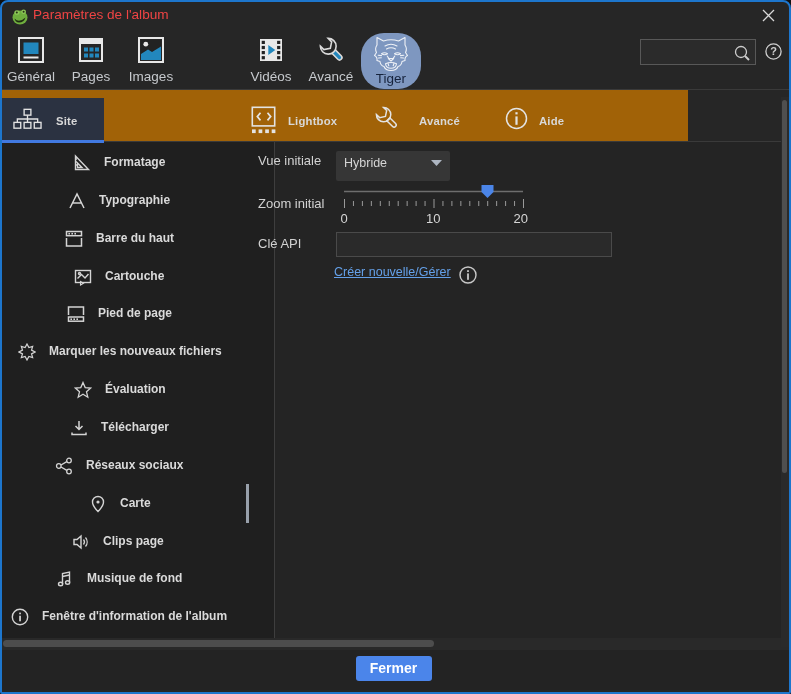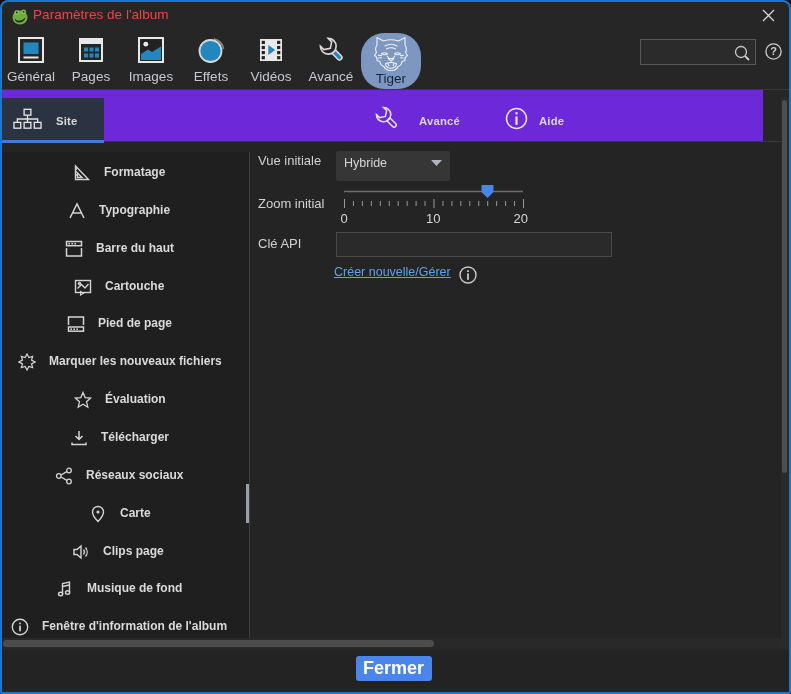--- a/index.html
+++ b/index.html
@@ -18,48 +18,48 @@
 #toolbar { position:absolute; left:-1px; top:29px; width:100%; height:60px; }
 .titem { position:absolute; top:0; width:60px; height:56px; text-align:center; }
 .titem .lbl { position:absolute; width:100%; top:38px; font-size:13.5px; color:#c6c9cd; }
 .titem svg { position:absolute; left:50%; margin-left:-13px; top:6px; }
 #tiger { background:#7e97c0; top:2px; height:56px;border-radius:23px; }
 #tiger .lbl { color:#16233c; }
 
 #searchbox { position:absolute; left:639px; top:8px; width:116px; height:26px; background:#2b2b2b; border:1px solid #585858; }
 
 #tooldiv { position:absolute; left:0; top:87px; width:100%; height:1px; background:#3a3a3a; }
-#navrow { position:absolute; left:0; top:88px; width:761px; height:51px; background:#6d28d9;padding-left:12px; }
+#navrow { position:absolute; left:0; top:88px; width:686px; height:51px; background:#a16207;padding-left:12px; }
 #navdiv { position:absolute; left:0; top:139px; width:779px; height:1px; background:#3a3a3a; z-index:6; }
 #vtrack { position:absolute; left:779px; top:95px; width:8px; height:550px; background:#2a2a2a; z-index:6; }
 #vsthumb { position:absolute; left:780px; top:98px; width:5px; height:373px; background:#4f4f4f; border-radius:3px; z-index:6; }
 .nav { position:absolute; top:0; height:51px; }
 .nav .nlbl { position:absolute; top:25px; font-size:11.3px; font-weight:bold; color:#d8d8d8; letter-spacing:0.2px; }
 #navsite { left:0px; top:8px; width:102px; background:#2b3241; height:42px; }
 #siteline { position:absolute; left:0px; top:138px; width:102px; height:3px; background:#4179e0; z-index:6; }
 
 #main { position:absolute; left:0; top:140px; width:100%; height:496px; background:#242424; }
-#sidebar { position:absolute; left:0; top:10px; width:248px; height:496px; background:#1f1f1f; border-right:1px solid #3e3e3e; }
+#sidebar { position:absolute; left:0; top:0; width:273px; height:496px; background:#1f1f1f; border-right:1px solid #3e3e3e; }
 .srow { position:absolute; height:20px; white-space:nowrap; }
 .srow svg { position:absolute; left:0; top:50%; margin-top:-9px; }
 .srow .stxt { position:absolute; left:31px; top:50%; margin-top:-8px; font-size:12px; font-weight:bold; color:#dadada; }
 #vthumb { position:absolute; left:244px; top:342px; width:3px; height:39px; background:#98a0ab; }
 
 #content { position:absolute; left:248px; top:0; width:541px; height:496px; }
 .clabel { position:absolute; left:8px; font-size:13px; color:#d2d2d2; }
 #dropdown { position:absolute; left:86px; top:9px; width:114px; height:30px; background:#363636; border-radius:2px; }
 #dropdown .dtxt { position:absolute; left:8px; top:5px; font-size:13px; color:#d6d6d6; }
 #apikey { position:absolute; left:86px; top:90px; width:276px; height:25px; background:#2a2a2a; border:1px solid #4a4a4a; }
 #link { position:absolute; left:84px; top:123px; font-size:12.5px; color:#64a0e8; text-decoration:underline; }
 .para { position:absolute; left:82px; width:440px; white-space:nowrap; font-size:13.5px; font-style:italic; color:#c2c2c2; line-height:20px; }
 
 #hscroll { position:absolute; left:0; top:636px; width:789px; height:12px; background:#292929; }
 #hthumb { position:absolute; left:1px; top:2px; width:431px; height:7px; background:#4d4d4d; border-radius:3.5px; }
 #footer { position:absolute; left:0; top:648px; width:100%; height:40px; background:#232323; }
-#fermer { position:absolute; left:50%; margin-left:-40px; top:6px; width:76px; height:25px; background:#4b85ea; border-radius:3px; color:#fff; font-weight:bold; font-size:18px; text-align:center; line-height:25px; }
+#fermer { position:absolute; left:50%; margin-left:-40px; top:6px; width:76px; height:25px; background:#4b85ea; border-radius:3px; color:#fff; font-weight:bold; font-size:14px; text-align:center; line-height:25px; }
 </style>
 </head>
 <body>
 <div id="win">
 
   <div id="titlebar">
     <svg class="abs" style="left:9px;top:6px" width="18" height="18" viewBox="0 0 18 18">
       <ellipse cx="9" cy="9.5" rx="7.5" ry="7" fill="#6fae3e"></ellipse>
       <ellipse cx="6" cy="4.5" rx="2.6" ry="2.3" fill="#8cc657"></ellipse>
       <ellipse cx="12.6" cy="3.8" rx="2.4" ry="2.2" fill="#8cc657"></ellipse>
@@ -97,27 +97,20 @@
     </div>
     <div class="titem" style="left:120px">
       <svg width="26" height="26" viewBox="0 0 26 26">
         <rect x="1" y="1" width="24" height="24" fill="none" stroke="#e8e8e8" stroke-width="2"></rect>
         <rect x="3" y="3" width="20" height="20" fill="#222"></rect>
         <path d="M3 17 L10 12.5 L14 15 L23 9.5 L23 23 L3 23 Z" fill="#2287bd"></path>
         <circle cx="7.8" cy="7.2" r="2.4" fill="#e8e8e8"></circle>
       </svg>
       <div class="lbl">Images</div>
     </div>
-    <div class="titem" style="left:180px">
-      <svg width="27" height="27" viewBox="0 0 27 27">
-        <path d="M16 2 A 11.5 11.5 0 0 1 25.5 12" fill="none" stroke="#8a8a8a" stroke-width="1.6"></path>
-        <circle cx="12.5" cy="14" r="11" fill="#2287bd" stroke="#d8d8d8" stroke-width="1.8"></circle>
-      </svg>
-      <div class="lbl">Effets</div>
-    </div>
     <div class="titem" style="left:240px">
       <svg width="26" height="26" viewBox="0 0 26 26">
         <rect x="2" y="2" width="22" height="22" fill="#e8e8e8"></rect>
         <rect x="3.7" y="3.8" width="3.2" height="3.2" fill="#222"></rect>
         <rect x="3.7" y="8.9" width="3.2" height="3.2" fill="#222"></rect>
         <rect x="3.7" y="14" width="3.2" height="3.2" fill="#222"></rect>
         <rect x="3.7" y="19.1" width="3.2" height="3.2" fill="#222"></rect>
         <rect x="19.1" y="3.8" width="3.2" height="3.2" fill="#222"></rect>
         <rect x="19.1" y="8.9" width="3.2" height="3.2" fill="#222"></rect>
         <rect x="19.1" y="14" width="3.2" height="3.2" fill="#222"></rect>
@@ -171,20 +164,36 @@
       <svg class="abs" style="left:11px;top:9px" width="29" height="24" viewBox="0 0 30 22">
         <g fill="none" stroke="#e3e3e3" stroke-width="1.4">
           <rect x="11.5" y="1" width="7" height="6"></rect>
           <rect x="1" y="14.5" width="7" height="6"></rect>
           <rect x="11.5" y="14.5" width="7" height="6"></rect>
           <rect x="22" y="14.5" width="7" height="6"></rect>
           <path d="M15 7 L15 11 M4.5 14.5 L4.5 11 L25.5 11 L25.5 14.5 M15 11 L15 14.5"></path>
         </g>
       </svg>
       <div class="nlbl" style="left:54px;top:17px">Site</div>
+    </div>
+    <div class="nav" style="left:248px;width:130px">
+      <svg class="abs" style="left:1px;top:16px" width="26" height="28" viewBox="0 0 26 28">
+        <g fill="none" stroke="#e3e3e3" stroke-width="1.6">
+          <rect x="1.3" y="1.3" width="22.4" height="18.6"></rect>
+          <path d="M9.5 6.8 L6.3 10.6 L9.5 14.4" stroke-width="1.7"></path>
+          <path d="M16.5 6.8 L19.7 10.6 L16.5 14.4" stroke-width="1.7"></path>
+        </g>
+        <g fill="#e3e3e3">
+          <rect x="1" y="23.4" width="3.7" height="3.7"></rect>
+          <rect x="7.6" y="23.4" width="3.7" height="3.7"></rect>
+          <rect x="14.2" y="23.4" width="3.7" height="3.7"></rect>
+          <rect x="20.7" y="23.4" width="3.7" height="3.7"></rect>
+        </g>
+      </svg>
+      <div class="nlbl" style="left:38px">Lightbox</div>
     </div>
     <div class="nav" style="left:368px;width:120px">
       <svg class="abs" style="left:4px;top:16px" width="26" height="26" viewBox="0 0 26 26">
         <g transform="rotate(-45 13 12)" fill="none" stroke="#e3e3e3" stroke-width="1.5">
           <path d="M8 2 L8 6.5 L13 9.8 L18 6.5 L18 2 A 7.2 7.2 0 1 1 8 2 Z"></path>
           <path d="M10.9 13.8 L15.1 13.8 L15.1 22 A 2.1 2.1 0 0 1 10.9 22 Z"></path>
         </g>
       </svg>
       <div class="nlbl" style="left:49px">Avancé</div>
     </div>

